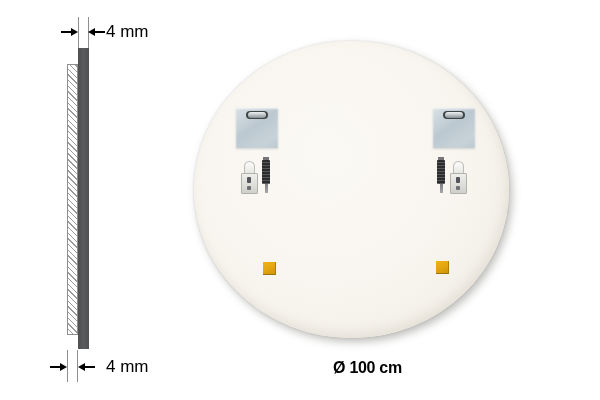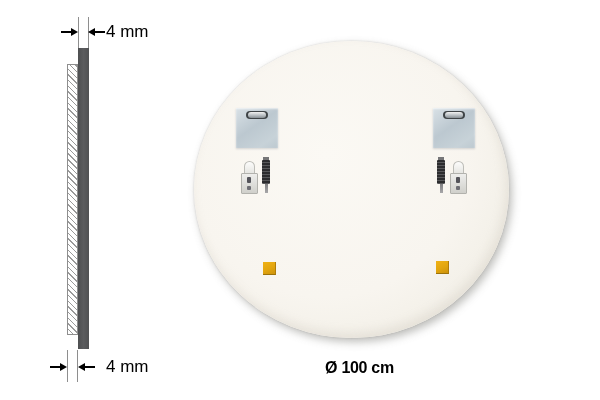--- a/index.html
+++ b/index.html
@@ -76,21 +76,21 @@
   .tab-right-group{left:453px;top:161px;}
   .plate-right-group{left:450px;top:173px;}
   .pad{
     position:absolute;width:12px;height:12px;box-sizing:content-box;
     background:linear-gradient(155deg,#f0b216 0%,#e2a50e 55%,#cd930b 100%);
     border-bottom:1px solid #9c720a;border-right:1px solid #b07d09;
   }
   .pad-left{left:263px;top:262px;}
   .pad-right{left:436px;top:261px;}
   .diameter-label{
-    position:absolute;left:202px;top:360px;width:315px;text-align:center;
+    position:absolute;left:210px;top:360px;width:315px;text-align:center;
     font-size:16px;line-height:16px;font-weight:bold;letter-spacing:-0.3px;color:#000;
   }
 </style>
 </head>
 <body>
 
 <div class="canvas">
 
   <div>
     <div class="hatch-bar"></div>

